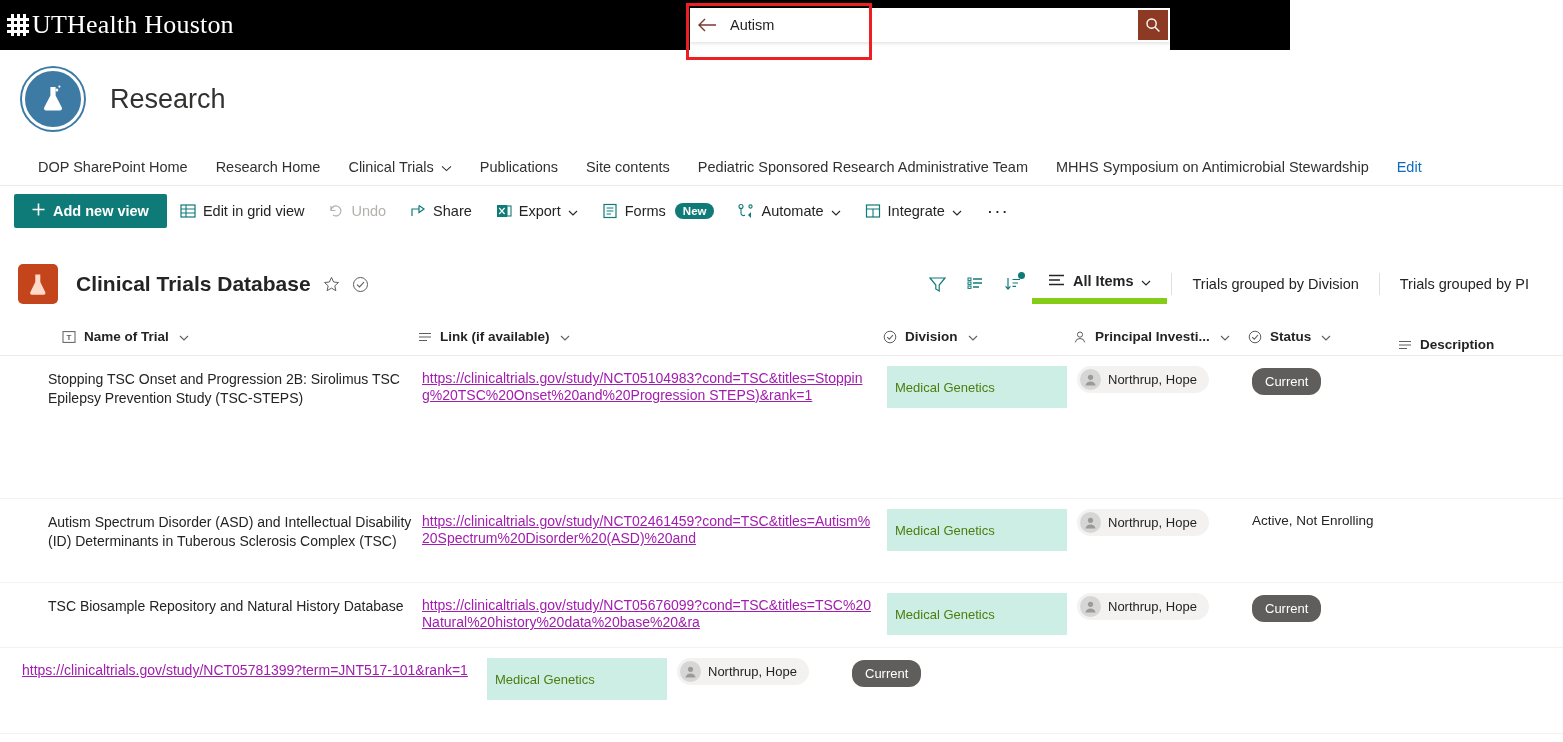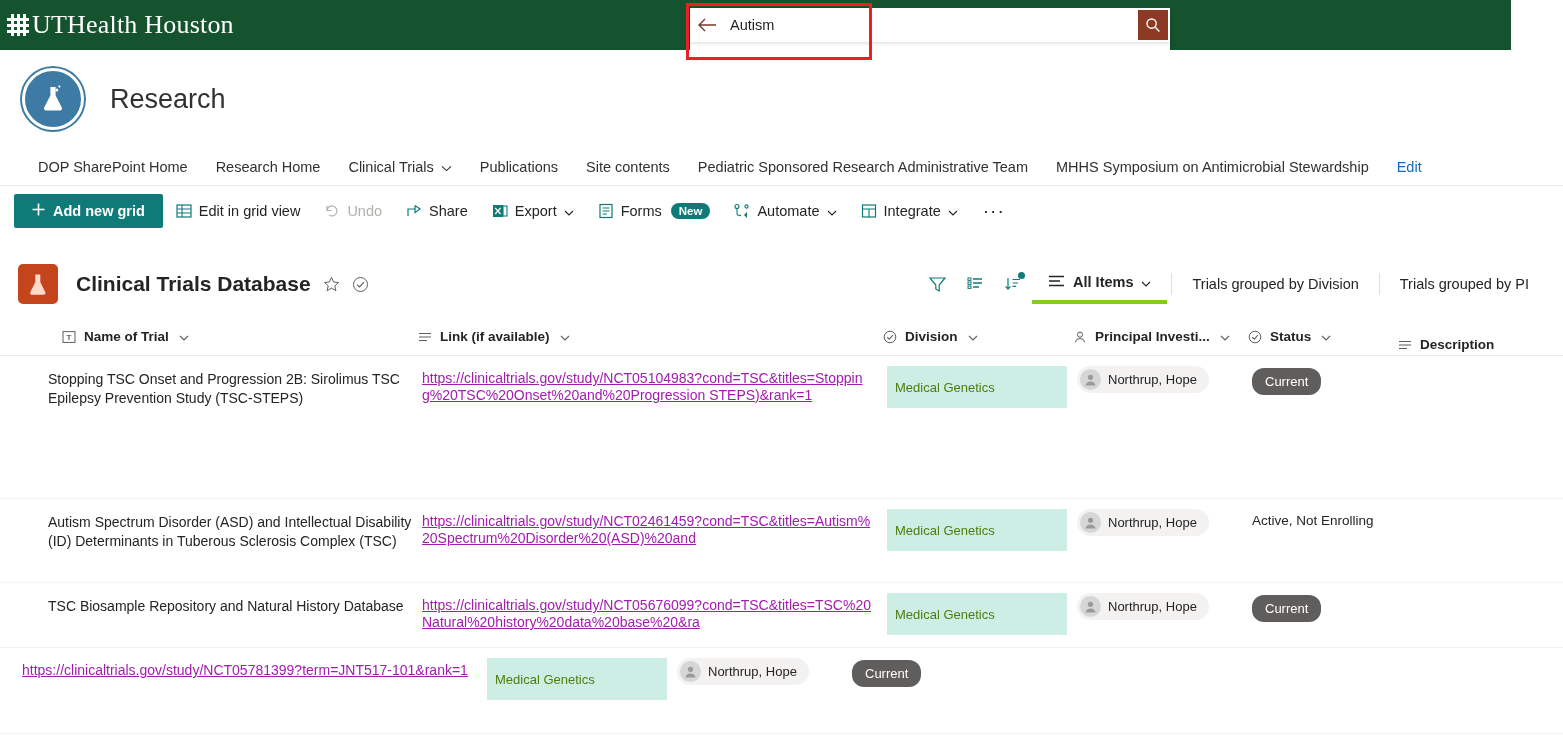--- a/index.html
+++ b/index.html
@@ -7,22 +7,22 @@
     width: 1563px; height: 742px;
     font-family: "Liberation Sans", sans-serif;
     background: #ffffff;
     overflow: hidden;
     color: #323130;
   }
   .page { position: relative; width: 1563px; height: 742px; }
 
   
   .suitebar {
-    position: absolute; top: 0; left: 0; width: 1511px; height: 50px;
-    background: #14532d;
+    position: absolute; top: 0; left: 0; width: 1290px; height: 50px;
+    background: #000000;
     display: flex; align-items: center;
   }
   .brand-logo {
     display: flex; align-items: center; gap: 2px;
     margin-left: 6px; color: #ffffff;
   }
   .brand-hash { width: 24px; height: 24px; position: relative; }
   .brand-hash i {
     position: absolute; background: #ffffff; display: block;
   }
@@ -152,21 +152,21 @@
   .hdr-right { margin-left: auto; display: flex; align-items: center; gap: 0; }
   .icon-btn {
     width: 38px; height: 38px; display: flex; align-items: center; justify-content: center;
     color: #0f7b78; cursor: pointer; position: relative;
   }
   .dot { position: absolute; top: 7px; right: 7px; width: 7px; height: 7px; border-radius: 50%; background: #0f7b78; }
   .viewtab {
     display: flex; align-items: center; gap: 8px; height: 40px; padding: 0 16px;
     font-size: 14.5px; color: #242424; cursor: pointer; white-space: nowrap;
   }
-  .viewtab.active { font-weight: 600; border-bottom: 4px solid #84cc16; }
+  .viewtab.active { font-weight: 600; border-bottom: 6px solid #84cc16; }
   .vdiv { width: 1px; height: 22px; background: #e1dfdd; margin: 0 4px; }
 
   
   .table { position: absolute; top: 318px; left: 0; width: 1563px; height: 424px; background: #fff; }
   .colrow {
     display: flex; height: 38px; align-items: center;
     border-bottom: 1px solid #edebe9; padding-left: 18px;
   }
   .col { display: flex; align-items: center; gap: 8px; font-size: 13.5px; font-weight: 600; color: #242424; flex: none; }
   .col .ci { color: #605e5c; display: inline-flex; align-items: center; }
@@ -299,21 +299,21 @@
         <span>MHHS Symposium on Antimicrobial Stewardship</span>
       </span>
     <span class="nav-item edit">Edit</span>
   </div>
 
   <div class="cmdbar">
     <button class="btn-new">
       <span><svg width="13" height="13" viewBox="0 0 13 13">
             <path d="M6.5 0.5 V12.5 M0.5 6.5 H12.5" stroke="#fff" stroke-width="1.6"></path>
           </svg></span>
-      <span>Add new grid</span>
+      <span>Add new view</span>
     </button>
     <span class="cmd">
       <span class="ic">
           <svg width="16" height="16" viewBox="0 0 16 16">
             <rect x="1" y="2" width="14" height="12" stroke="currentColor" stroke-width="1.2" fill="none"></rect>
             <path d="M1 6 H15 M1 10 H15 M6 2 V14" stroke="currentColor" stroke-width="1.1"></path>
           </svg>
         </span>
       <span>Edit in grid view</span>
     </span>

